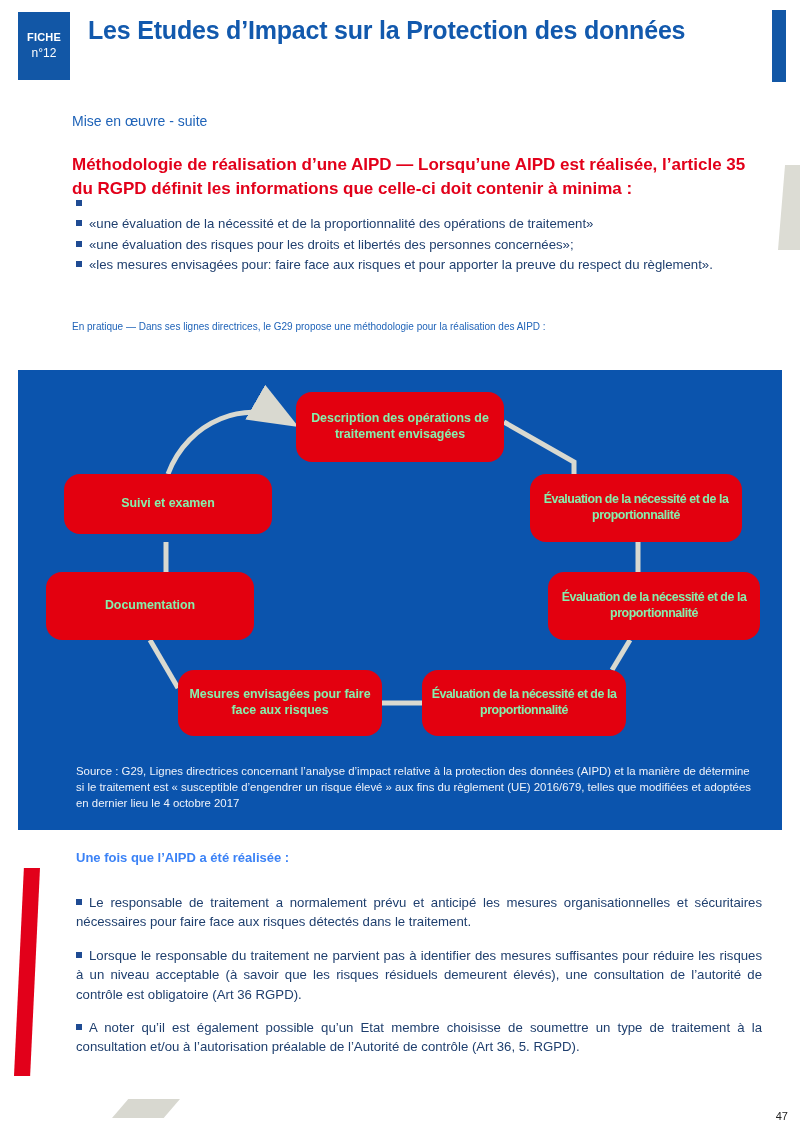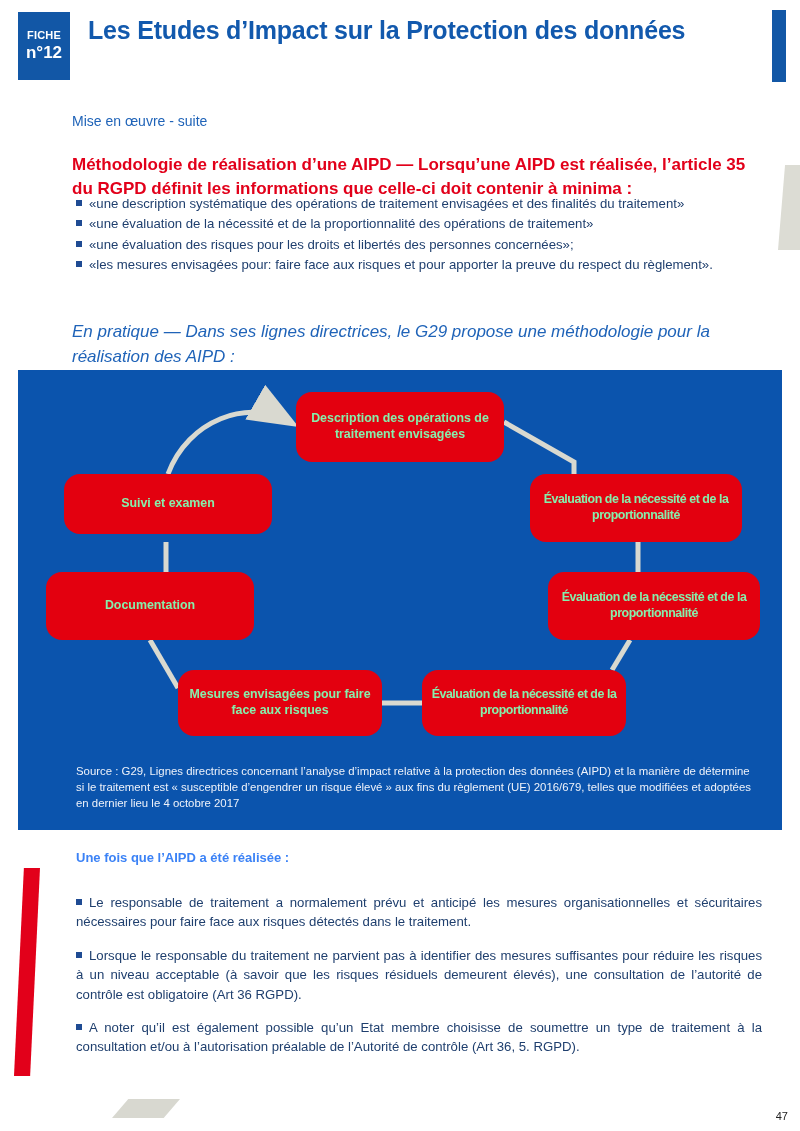--- a/index.html
+++ b/index.html
@@ -15,21 +15,21 @@
   .fiche-badge {
     position: absolute; left: 18px; top: 12px;
     width: 52px; height: 68px;
     background: #1257a6;
     color: #ffffff;
     display: flex; flex-direction: column;
     align-items: center; justify-content: center;
     line-height: 1.05;
   }
   .fiche-badge .l1 { font-size: 11px; font-weight: 700; letter-spacing: .2px; }
-  .fiche-badge .l2 { font-size: 17px; font-weight: 700; margin-top: 3px; }
+  .fiche-badge .l2 { font-size: 12px; font-weight: 400; margin-top: 3px; }
 
   .doc-title {
     position: absolute; left: 88px; top: 16px; width: 660px;
     font-size: 25px; font-weight: 700; color: #1259ad;
     letter-spacing: -.2px;
   }
   .header-bar-right {
     position: absolute; right: 14px; top: 10px;
     width: 14px; height: 72px; background: #1257a6;
   }
@@ -77,21 +77,21 @@
     font-size: 13.2px; color: #1f3f6e; line-height: 1.47;
     margin-bottom: 1px; position: relative; padding-left: 0;
   }
   .bullet-row .bsq {
     display: inline-block; width: 6px; height: 6px;
     background: #1f4b93; margin-right: 7px; margin-left: 4px;
     vertical-align: 2px;
   }
   .para-blue {
     position: absolute; left: 72px; top: 320px; width: 680px;
-    font-size: 17px; color: #1f63b8; line-height: 1.45; font-style: italic;
+    font-size: 10px; color: #1f63b8; line-height: 1.45;
   }
 
   
   .diagram {
     position: absolute; left: 18px; top: 370px;
     width: 764px; height: 460px;
     background: #0b54ad;
   }
   .dg-svg { position: absolute; left: 0; top: 0; width: 764px; height: 460px; }
 
@@ -154,21 +154,21 @@
   <div class="gray-slant-right"></div>
   <div class="red-slant-left"></div>
   <div class="gray-slant-bottom"></div>
   <div class="page-number">47</div>
 
   <div class="section-heading">Mise en œuvre - suite</div>
 
   <div class="lead-red">Méthodologie de réalisation d’une AIPD — Lorsqu’une AIPD est réalisée, l’article 35 du RGPD définit les informations que celle-ci doit contenir à minima :</div>
 
   <div class="bullets-top">
-    <div class="bullet-row"><span class="bsq"></span><span>«une description systématique des opérations de traitement envisagées et des finalités du traitement»</span></div>
+    <div class="bullet-row"><span class="bsq"></span></div>
     <div class="bullet-row"><span class="bsq"></span><span>«une évaluation de la nécessité et de la proportionnalité des opérations de traitement»</span></div>
     <div class="bullet-row"><span class="bsq"></span><span>«une évaluation des risques pour les droits et libertés des personnes concernées»;</span></div>
     <div class="bullet-row"><span class="bsq"></span><span>«les mesures envisagées pour:  faire face aux risques et pour apporter la preuve du respect du règlement».</span></div>
   </div>
 
   <div class="para-blue">En pratique — Dans ses lignes directrices, le G29 propose une méthodologie pour la réalisation des AIPD :</div>
 
   <div class="diagram">
     <svg class="dg-svg" viewBox="0 0 764 460">
       <defs>

